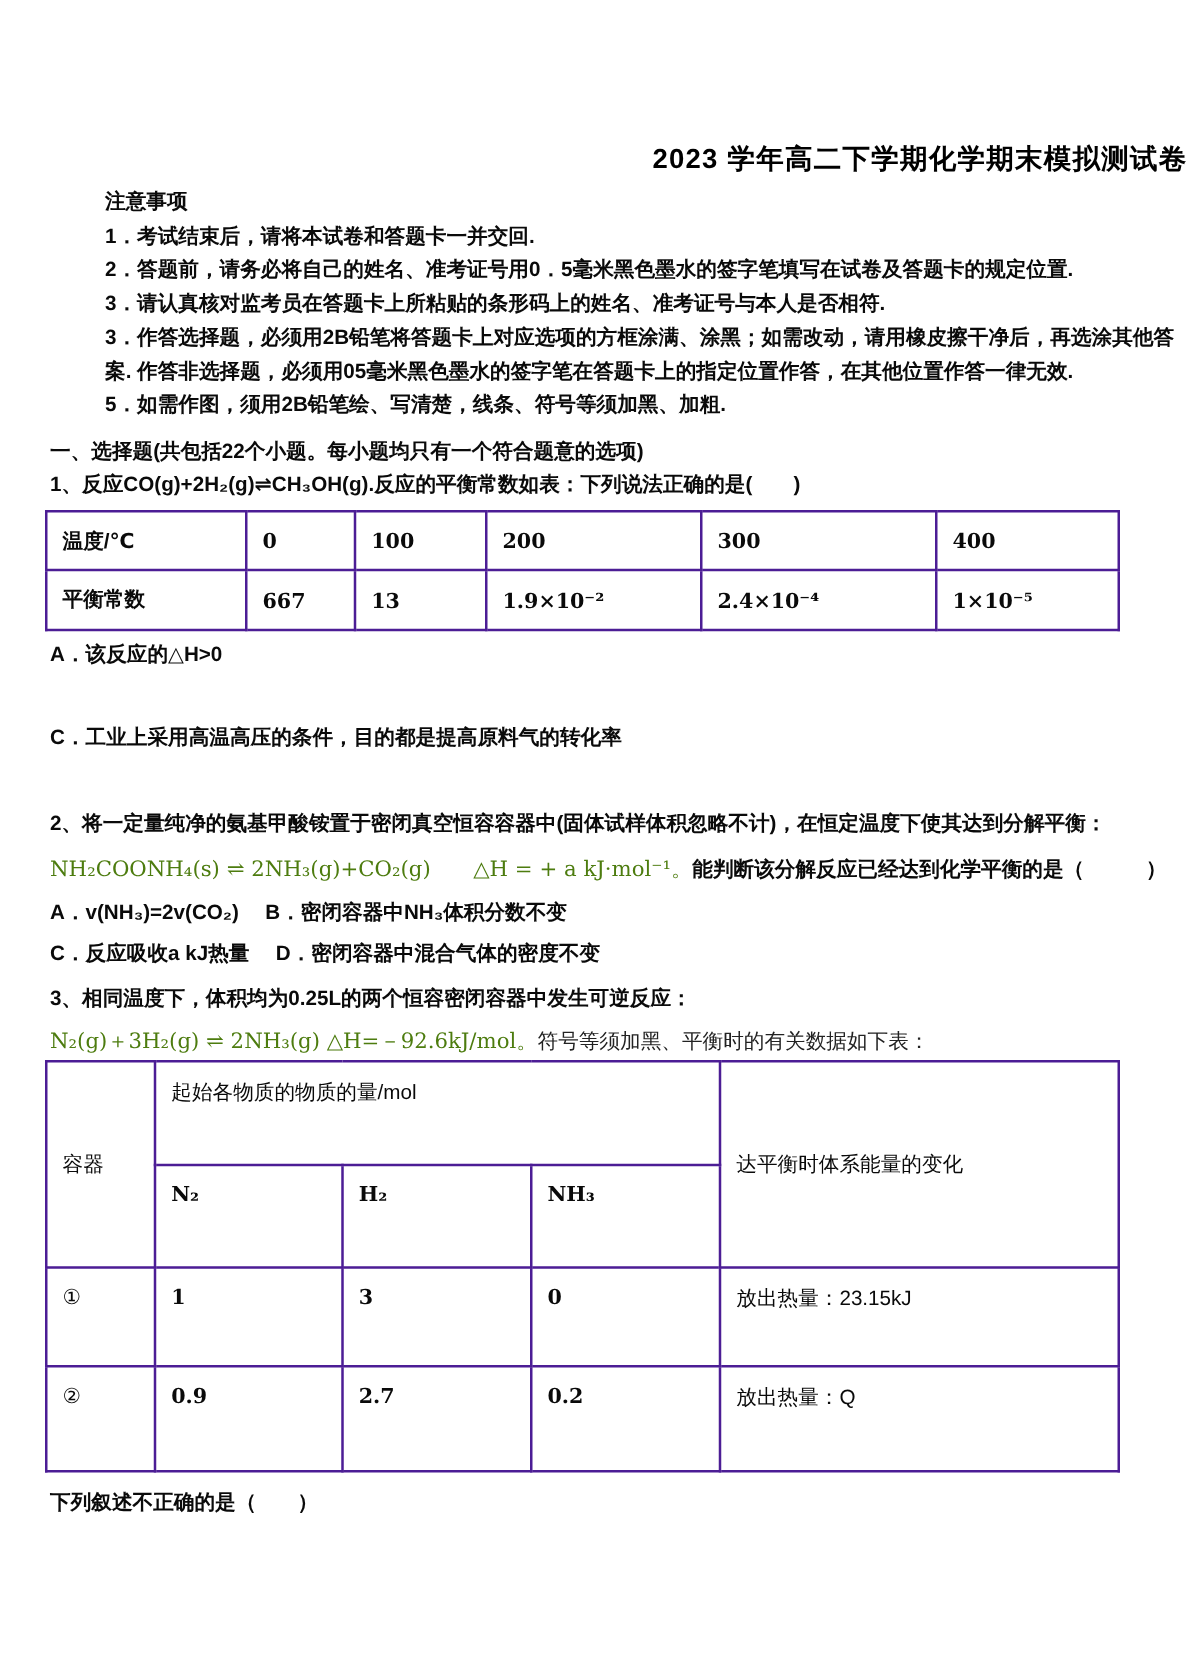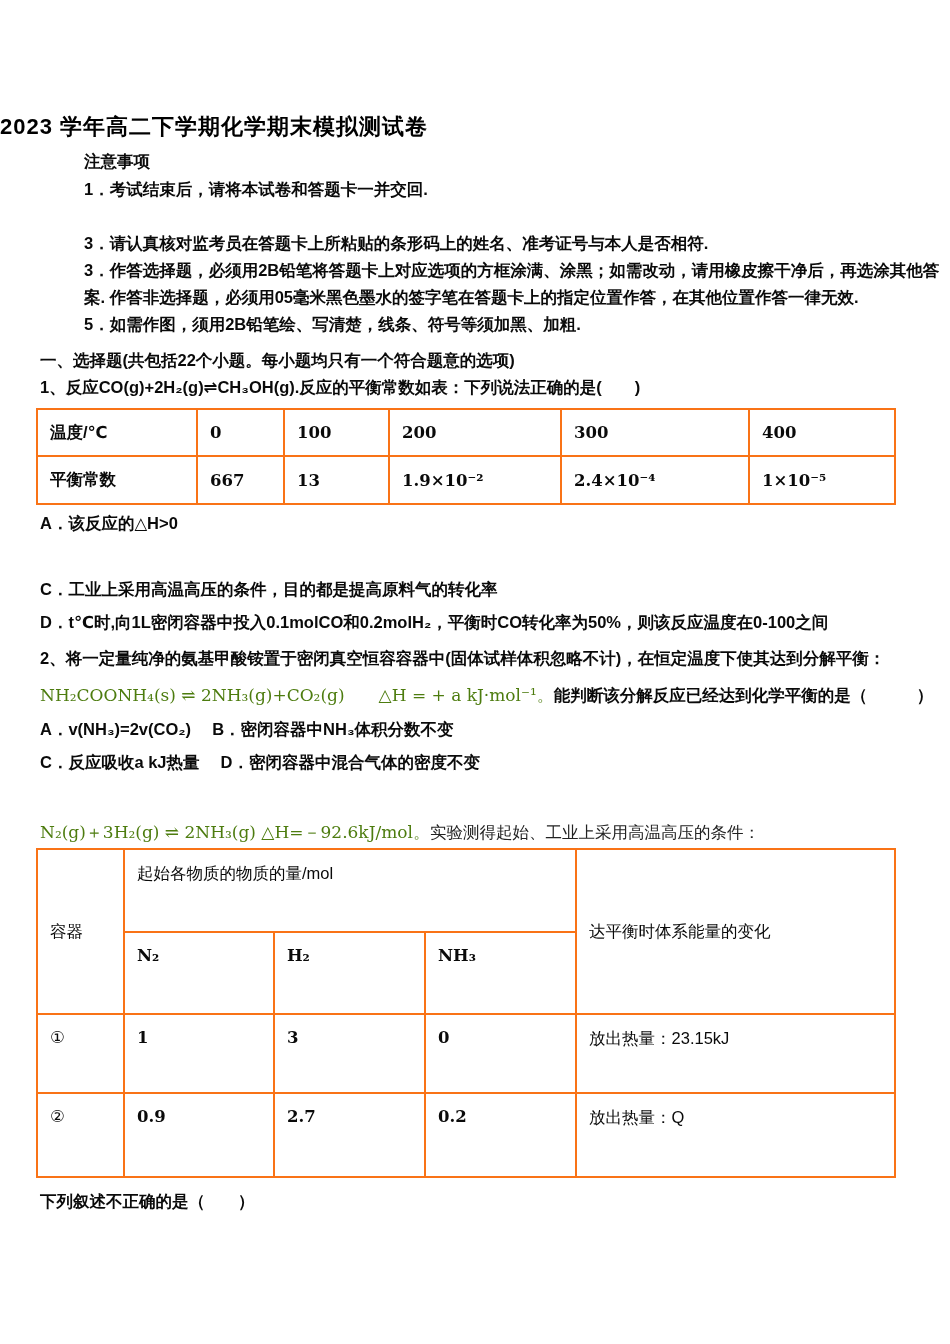--- a/index.html
+++ b/index.html
@@ -8,48 +8,49 @@
     width:950px;height:1344px;
     background:#ffffff;
     font-family:"Liberation Sans","DejaVu Sans",sans-serif;
     color:#111;
     overflow:hidden;
   }
   .abs{position:absolute;left:40px;white-space:nowrap;}
   .wrapline{position:absolute;left:40px;white-space:normal;width:862px;}
   .title{
     position:absolute;left:0;top:112px;width:950px;
-    text-align:left;font-size:22px;font-weight:bold;color:#000;
+    text-align:right;font-size:22px;font-weight:bold;color:#000;
     letter-spacing:1px;
   }
   .body-text{font-size:16.5px;font-weight:600;line-height:27px;color:#0a0a0a;margin-left:44px;}
   .q-text{font-size:16.5px;font-weight:600;color:#0a0a0a;}
   .eq{font-family:"DejaVu Serif","DejaVu Sans",serif;font-weight:normal;color:#4d7c0f;}
   .light{font-weight:normal;color:#222;}
   table{border-collapse:collapse;table-layout:fixed;position:absolute;left:36px;background:#fff;}
-  td{border:2px solid #f97316;padding:0 12px;font-size:16.5px;color:#0a0a0a;overflow:hidden;}
+  td{border:2px solid #4c1d95;padding:0 12px;font-size:16.5px;color:#0a0a0a;overflow:hidden;}
   .t1{top:408px;width:858px;}
   .t1 td{vertical-align:middle;}
   .t1 .rowhead{font-weight:600;}
   .t1 .num{font-family:"DejaVu Serif","DejaVu Sans",serif;font-weight:bold;}
   .t2{top:848px;width:858px;}
   .t2 td{vertical-align:top;padding-top:13px;}
   .t2 td.vmid{vertical-align:middle;padding-top:0;}
   .t2 .hdr{font-weight:400;}
   .t2 .num{font-family:"DejaVu Serif","DejaVu Sans",serif;font-weight:bold;}
 </style>
 </head>
 <body>
 
 <div class="page">
 
   <div class="title">2023 学年高二下学期化学期末模拟测试卷</div>
 
   <div class="abs body-text" style="top:148px">注意事项</div>
   <div class="abs body-text" style="top:176px">1．考试结束后，请将本试卷和答题卡一并交回.</div>
+  <div class="abs body-text" style="top:203px">2．答题前，请务必将自己的姓名、准考证号用0．5毫米黑色墨水的签字笔填写在试卷及答题卡的规定位置.</div>
   <div class="abs body-text" style="top:230px">3．请认真核对监考员在答题卡上所粘贴的条形码上的姓名、准考证号与本人是否相符.</div>
   <div class="wrapline body-text" style="top:257px">3．作答选择题，必须用2B铅笔将答题卡上对应选项的方框涂满、涂黑；如需改动，请用橡皮擦干净后，再选涂其他答案. 作答非选择题，必须用05毫米黑色墨水的签字笔在答题卡上的指定位置作答，在其他位置作答一律无效.</div>
   <div class="abs body-text" style="top:311px">5．如需作图，须用2B铅笔绘、写清楚，线条、符号等须加黑、加粗.</div>
 
   <div class="abs q-text" style="top:350px">一、选择题(共包括22个小题。每小题均只有一个符合题意的选项)</div>
 
   <div class="abs q-text" style="top:377px">1、反应CO(g)+2H₂(g)⇌CH₃OH(g).反应的平衡常数如表：下列说法正确的是(　　)</div>
 
   <table class="t1">
     <colgroup>
@@ -75,28 +76,28 @@
       <td class="num">13</td>
       <td class="num">1.9×10⁻²</td>
       <td class="num">2.4×10⁻⁴</td>
       <td class="num">1×10⁻⁵</td>
     </tr>
   </tbody>
     </table>
 
   <div class="abs q-text" style="top:513px">A．该反应的△H&gt;0</div>
   <div class="abs q-text" style="top:579px">C．工业上采用高温高压的条件，目的都是提高原料气的转化率</div>
-  <div class="abs q-text" style="top:612px">D．t℃时,向1L密闭容器中投入0.1molCO和0.2molH₂，平衡时CO转化率为50%，则该反应温度在0-100之间</div>
 
   <div class="abs q-text" style="top:648px">2、将一定量纯净的氨基甲酸铵置于密闭真空恒容容器中(固体试样体积忽略不计)，在恒定温度下使其达到分解平衡：</div>
   <div class="abs" style="top:684px;font-size:17px"><span class="eq">NH₂COONH₄(s) ⇌ 2NH₃(g)+CO₂(g)　　△H = + a kJ·mol⁻¹。</span><span class="q-text">能判断该分解反应已经达到化学平衡的是（　　　）</span></div>
   <div class="abs q-text" style="top:719px">A．v(NH₃)=2v(CO₂)　 B．密闭容器中NH₃体积分数不变</div>
   <div class="abs q-text" style="top:752px">C．反应吸收a kJ热量　 D．密闭容器中混合气体的密度不变</div>
 
-  <div class="abs" style="top:821px;font-size:17px"><span class="eq">N₂(g)＋3H₂(g) ⇌ 2NH₃(g) △H=－92.6kJ/mol。</span><span class="q-text light">实验测得起始、工业上采用高温高压的条件：</span></div>
+  <div class="abs q-text" style="top:788px">3、相同温度下，体积均为0.25L的两个恒容密闭容器中发生可逆反应：</div>
+  <div class="abs" style="top:821px;font-size:17px"><span class="eq">N₂(g)＋3H₂(g) ⇌ 2NH₃(g) △H=－92.6kJ/mol。</span><span class="q-text light">符号等须加黑、平衡时的有关数据如下表：</span></div>
 
   <table class="t2">
     <colgroup>
       <col style="width:87px">
         <col style="width:150px">
         <col style="width:151px">
       <col style="width:151px">
         <col style="width:319px">
     </colgroup>
     <tbody>

